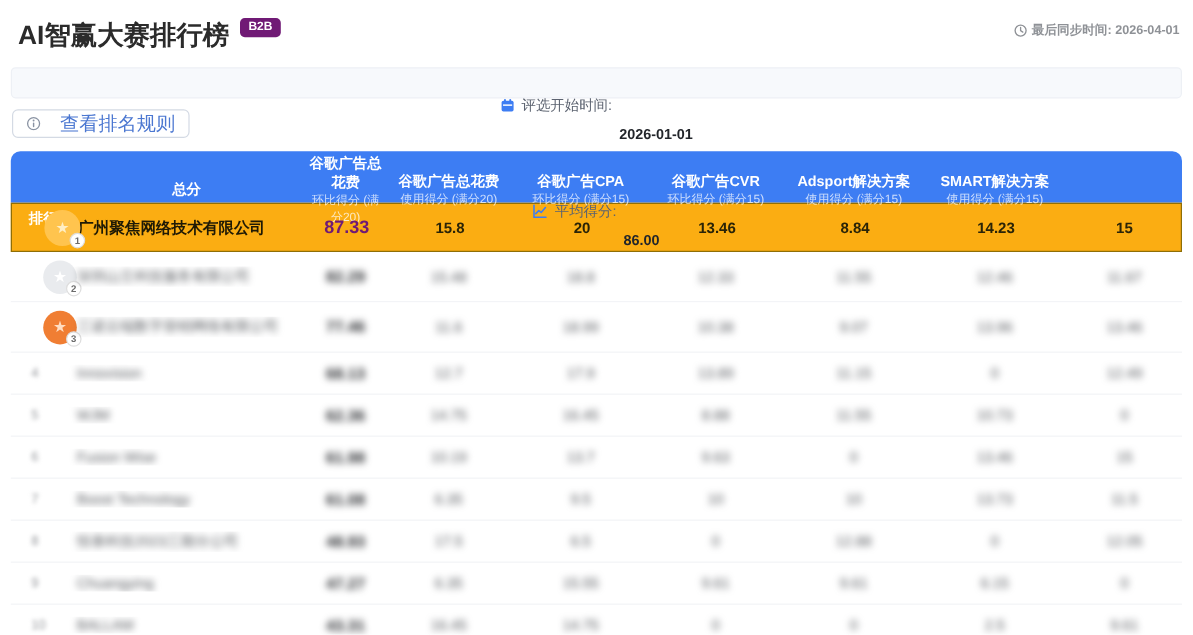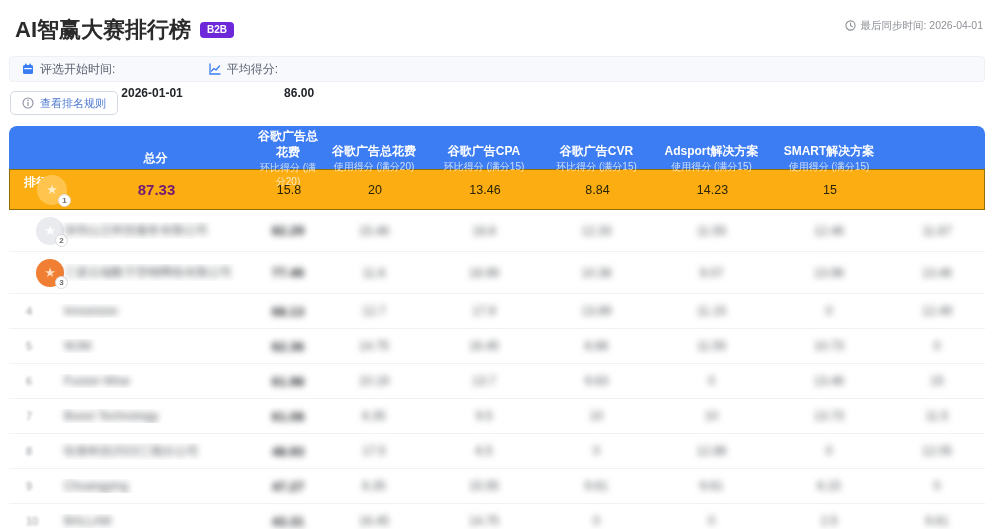--- a/index.html
+++ b/index.html
@@ -7,38 +7,38 @@
   body {
     width: 994px; height: 529px; overflow: hidden;
     background: #ffffff;
     font-family: "Liberation Sans", "DejaVu Sans", sans-serif;
     color: #333;
   }
   .page { padding: 0 9px; }
 
   
   .top-row { display:flex; justify-content:space-between; align-items:flex-start; padding-top:15px; }
-  .title-wrap { display:flex; align-items:center; gap:9px; padding-left:6px; }
+  .title-wrap { display:flex; align-items:flex-start; gap:9px; padding-left:6px; }
   .page-title { font-size:22px; font-weight:bold; color:#2b2b2b; margin:0; }
-  .b2b-badge { background:#6d28d9; color:#fff; font-size:10px; font-weight:bold;
+  .b2b-badge { background:#701a75; color:#fff; font-size:10px; font-weight:bold;
     padding:2px 7px; border-radius:4px; line-height:1.2; }
-  .sync { text-align:center; color:#8e9196; font-size:10.5px; line-height:1.55; padding:2px 2px 0 0; }
+  .sync { text-align:center; color:#8e9196; font-size:10.5px; line-height:1.55; padding:2px 2px 0 0;font-weight:bold; }
   .sync-line1 { display:flex; align-items:center; gap:4px; justify-content:flex-end; }
 
   
   .info-bar { margin-top:11px; background:#f7f9fc; border:1px solid #edf0f5; border-radius:4px;
     height:26px; display:flex; align-items:center; gap:26px; padding:0 12px;
-    font-size:12px; color:#5c6370; }
+    font-size:12px; color:#5c6370;flex-direction:column; }
   .info-item { display:flex; align-items:center; gap:6px; }
   .info-value { font-weight:bold; color:#22252a;margin-top:48px; }
 
   
-  .rules-btn { margin-top:9px; margin-left:1px; display:inline-flex; align-items:center; gap:6px;
+  .rules-btn { margin-top:9px; margin-left:1px; display:inline-flex; align-items:center; gap:16px;
     background:#fff; border:1px solid #d4dae4; border-radius:5px; height:24px; padding:0 11px;
-    font-size:11px; color:#4b77d1; cursor:pointer; }
+    font-size:16px; color:#4b77d1; cursor:pointer; }
 
   
   .table { margin-top:11px; }
   .grid { display:grid;
     grid-template-columns: 45px 203px 62px 110px 110px 115px 115px 120px 1fr;
     align-items:center; }
   .thead { background:#3D7DF3; color:#fff; border-radius:8px 8px 0 0; height:43px; }
   .th { text-align:center; font-size:12px; font-weight:bold; line-height:1.35; }
   .th .sub { display:block; font-size:10px; font-weight:normal; color:rgba(255,255,255,.74); margin-top:1px; }
   .th.c0 { text-align:left; padding-left:15px;margin-top:48px; }
@@ -46,21 +46,21 @@
 
   .row { height:35px; border-bottom:1px solid #f1f2f5; font-size:12px; color:#55585d; background:#fff; }
   .row.medal-row { height:42px; }
   .row.hl { background:#fbad12; border:1px solid #8f6e06; height:41px; }
   .cell { text-align:center; }
   .cell.rank { text-align:left; padding-left:17px; color:#97999d; font-size:11px; }
   .cell.name { text-align:left; padding-left:10px; white-space:nowrap; overflow:hidden; }
   .cell.score { font-weight:bold; color:#26282c; font-size:13px; }
   .row.hl .cell.name { font-weight:bold; color:#1f1a05; font-size:13px; }
   .row.hl .cell.score { font-size:15px; color:#701a75; }
-  .row.hl .cell.val { font-weight:normal; color:#2a2407; font-size:12.5px; }
+  .row.hl .cell.val { font-weight:bold; color:#2a2407; font-size:12.5px; }
 
   
   .blurred .blurme { filter: blur(3px); }
   .row.blurred .cell.rank.textrank { filter: blur(1.6px); }
 
   
   .medal { width:28px; height:28px; border-radius:50%; position:relative; margin-left:10px;
     display:flex; align-items:center; justify-content:center; }
   .medal .glyph { font-size:13px; line-height:1; }
   .medal.gold { width:30px; height:30px; background:#ffc44e; }
@@ -150,20 +150,21 @@
         <div class="th c8"><span>SMART解决方案</span><span class="sub">使用得分 (满分15)</span></div>
       </div>
     <div>
         <div class="row grid hl medal-row">
           <div class="cell rank">
             <div class="medal gold">
               <span class="glyph">★</span>
               <span class="num">1</span>
             </div>
           </div>
+          <div class="cell name"><span class="blurme">广州聚焦网络技术有限公司</span></div>
           <div class="cell score"><span class="blurme">87.33</span></div>
           <div class="cell val"><span class="blurme">15.8</span></div>
           <div class="cell val"><span class="blurme">20</span></div>
           <div class="cell val"><span class="blurme">13.46</span></div>
           <div class="cell val"><span class="blurme">8.84</span></div>
           <div class="cell val"><span class="blurme">14.23</span></div>
           <div class="cell val"><span class="blurme">15</span></div>
         </div>
         <div class="row grid medal-row blurred">
           <div class="cell rank">

